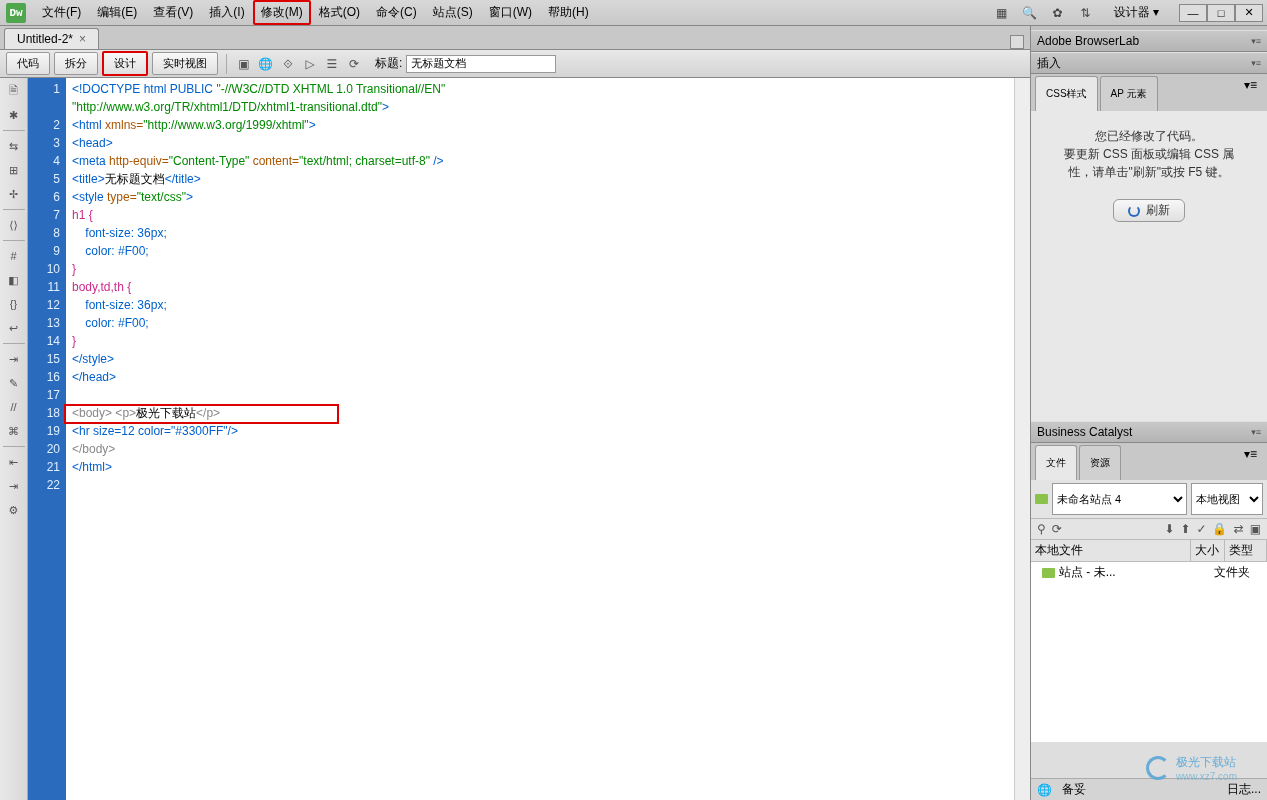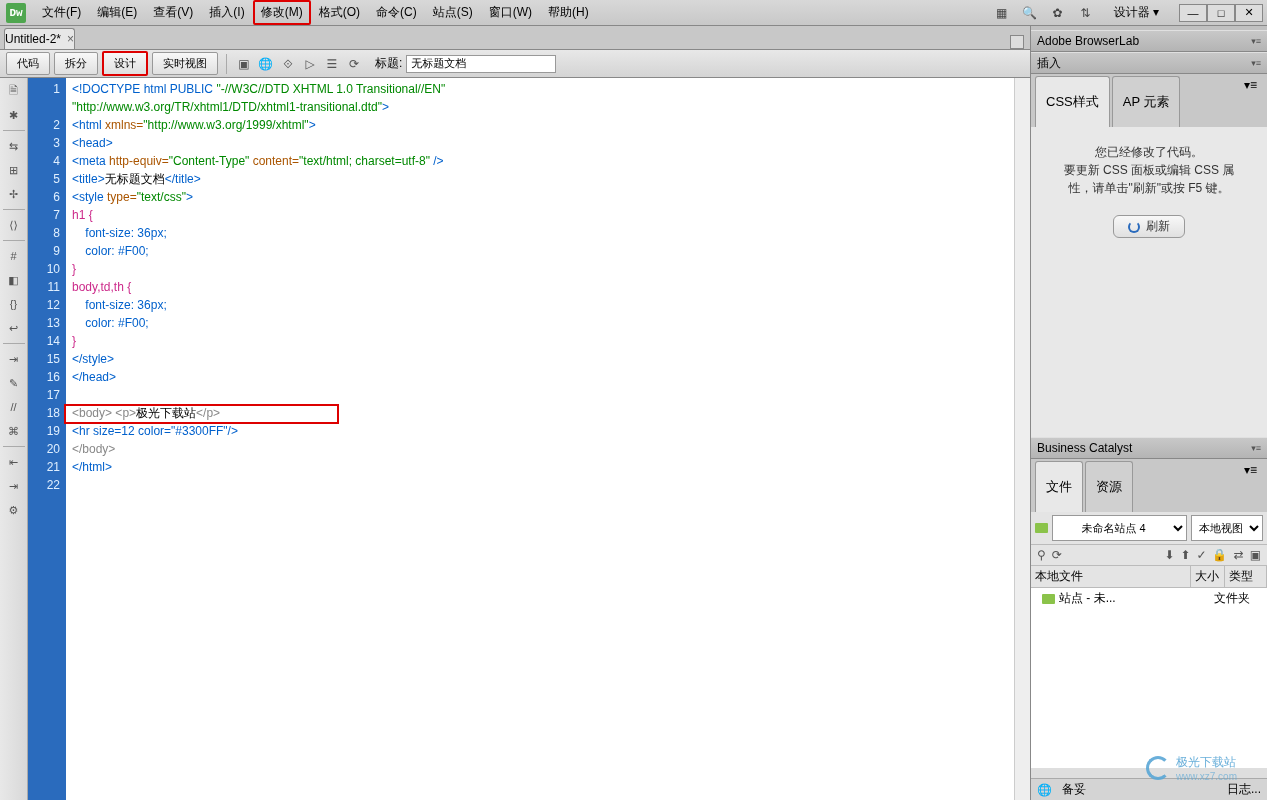--- a/index.html
+++ b/index.html
@@ -10,21 +10,21 @@
 .menu span { padding:4px 8px; cursor:default; }
 .menu span.hl { border:2px solid #d00; border-radius:2px; padding:2px 6px; }
 .titlebar-right { margin-left:auto; display:flex; align-items:center; gap:12px; padding-right:4px; }
 .tb-icon { width:16px; height:16px; display:flex; align-items:center; justify-content:center; color:#444; }
 .designer-label { padding:2px 8px; }
 .winbtns { display:flex; gap:0; }
 .winbtn { width:28px; height:18px; border:1px solid #888; background:#ddd; display:flex; align-items:center; justify-content:center; font-size:11px; }
 .main { display:flex; height:774px; }
 .left { width:1030px; display:flex; flex-direction:column; }
 .tabstrip { height:24px; background:#c8c8c8; display:flex; align-items:end; padding-left:4px; border-bottom:1px solid #888; }
-.doctab { background:#e7e7e7; border:1px solid #888; border-bottom:none; padding:3px 0; border-radius:3px 3px 0 0; display:flex; align-items:center; gap:6px; font-size:11px; }
+.doctab { background:#e7e7e7; border:1px solid #888; border-bottom:none; padding:3px 12px; border-radius:3px 3px 0 0; display:flex; align-items:center; gap:6px; font-size:11px; }
 .doctab .x { color:#666; cursor:pointer; }
 .tabstrip-r { margin-left:auto; padding-right:6px; display:flex; gap:4px; align-items:center; }
 .sq { width:14px; height:14px; border:1px solid #888; background:#ddd; }
 .toolbar { height:28px; background:linear-gradient(#e8e8e8,#d4d4d4); border-bottom:1px solid #888; display:flex; align-items:center; padding:0 6px; gap:4px; }
 .tbtn { padding:3px 10px; border:1px solid #999; background:linear-gradient(#f8f8f8,#e0e0e0); border-radius:2px; cursor:pointer; font-size:11px; }
 .tbtn.hl2 { border:2px solid #d00; }
 .toolbar .sep { width:1px; height:20px; background:#aaa; margin:0 4px; }
 .ticon { width:18px; height:18px; display:flex; align-items:center; justify-content:center; color:#555; }
 .titlelabel { margin-left:8px; }
 .titleinput { width:150px; height:18px; border:1px solid #999; background:#fff; padding:0 4px; font-size:11px; }
@@ -44,28 +44,28 @@
 .c-gray { color:#888; }
 .c-black { color:#000; }
 .highlight-box { position:absolute; border:2px solid #d00; left:64px; top:326px; width:275px; height:20px; pointer-events:none; }
 .botbar { height:20px; background:#e4e4e4; border-top:1px solid #aaa; display:flex; align-items:center; justify-content:flex-end; padding-right:8px; font-size:11px; gap:8px; }
 .propbar { height:20px; background:#d8d8d8; border-top:1px solid #aaa; display:flex; align-items:center; padding:0 6px; font-size:11px; }
 .right { flex:1; background:#d4d4d4; border-left:1px solid #888; display:flex; flex-direction:column; }
 .panel-hdr { height:22px; background:linear-gradient(#c8c8c8,#b4b4b4); border-bottom:1px solid #888; border-top:1px solid #e0e0e0; display:flex; align-items:center; padding:0 6px; font-size:11px; }
 .panel-hdr .drop { margin-left:auto; font-size:9px; color:#555; }
 .panel-body { background:#e8e8e8; padding:8px; font-size:11px; color:#333; }
 .panel-tabs { display:flex; padding:2px 4px 0; background:#c8c8c8; gap:2px; }
-.ptab { padding:16px 10px; background:#d0d0d0; border:1px solid #999; border-bottom:none; border-radius:3px 3px 0 0; font-size:13px; cursor:pointer; }
+.ptab { padding:10px 10px; background:#d0d0d0; border:1px solid #999; border-bottom:none; border-radius:3px 3px 0 0; font-size:10px; cursor:pointer; }
 .ptab.active { background:#e8e8e8; }
 .css-msg { text-align:center; line-height:1.5; padding:8px; }
 .refresh-row { text-align:center; margin-top:10px; }
 .refresh-btn { display:inline-flex; align-items:center; gap:6px; padding:2px 14px; border:1px solid #999; background:linear-gradient(#f8f8f8,#e0e0e0); border-radius:6px; }
 .refresh-icon { display:inline-block; width:12px; height:12px; border:2px solid #2a6bbd; border-radius:50%; border-top-color:transparent; }
 .files-toolbar { display:flex; align-items:center; padding:3px 4px; gap:4px; background:#e4e4e4; border-bottom:1px solid #bbb; }
-.combo { height:26px; border:1px solid #999; background:#fff; font-size:11px;text-align:center; }
+.combo { height:32px; border:1px solid #999; background:#fff; font-size:11px; }
 .files-icons { display:flex; gap:6px; padding:3px 6px; background:#e4e4e4; border-bottom:1px solid #bbb; color:#555; }
 .file-hdr { display:flex; background:#e4e4e4; border-bottom:1px solid #bbb; font-size:11px; }
 .file-hdr div { padding:2px 4px; border-right:1px solid #bbb; }
 .file-row { display:flex; padding:2px 11px; font-size:11px; align-items:center; gap:4px; background:#fff; }
 .folder-icon { width:13px; height:10px; background:#8bc34a; border-radius:1px; display:inline-block; }
 .file-list { background:#fff; flex:1; min-height:180px; }
 .spacer { flex:1; background:#dedede; }
 .bot-status { height:22px; background:#d4d4d4; border-top:1px solid #aaa; display:flex; align-items:center; padding:0 6px; gap:10px; font-size:11px; }
 .watermark { position:absolute; right:30px; bottom:18px; font-size:14px; color:#5aa7d6; opacity:.9; display:flex; align-items:center; gap:6px; }
 .watermark .logo2 { width:24px; height:24px; border:3px solid #5aa7d6; border-radius:50%; border-right-color:transparent; }

